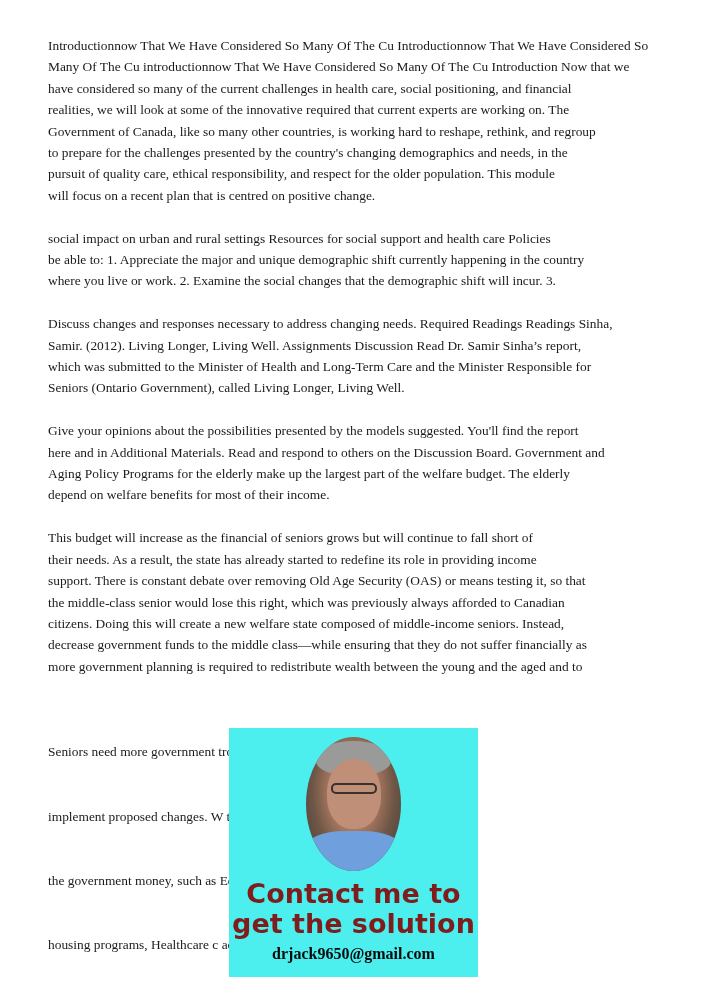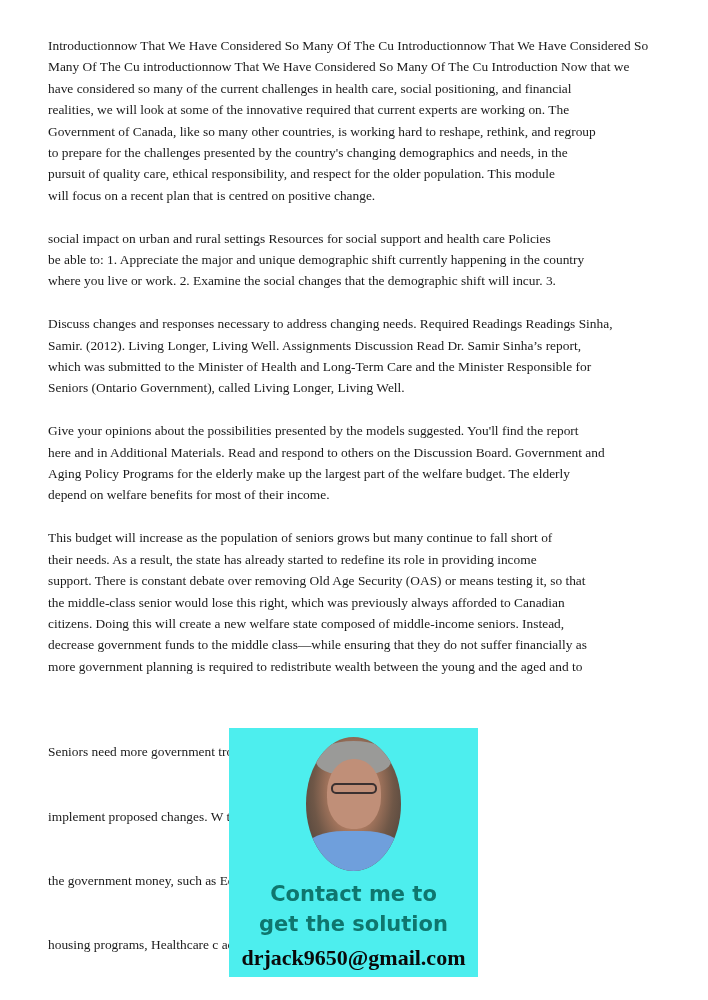--- a/index.html
+++ b/index.html
@@ -33,26 +33,26 @@
       position: absolute; left: 25px; top: 46px; width: 46px; height: 11px;
       border: 2px solid #3a3030; border-radius: 5px; box-sizing: border-box;
     }
     .portrait .shirt {
       position: absolute; left: 0; bottom: 0; width: 95px; height: 40px;
       background: #6f9fdc; border-radius: 40% 40% 0 0;
     }
     .promo-title {
       margin-top: 8px; text-align: center;
       font-family: "DejaVu Sans", "Liberation Sans", sans-serif; font-weight: bold;
-      font-size: 21px; line-height: 30px; color: #0f766e;
+      font-size: 27px; line-height: 30px; color: #7f1d1d;
     }
     .promo-email {
       margin-top: 6px; text-align: center;
       font-family: "Liberation Serif", "DejaVu Serif", serif; font-weight: bold;
-      font-size: 22px; color: #0a0a0a;
+      font-size: 16px; color: #0a0a0a;
     }
   </style>
 </head>
 <body>
 
 <div class="page">
   <p class="para">
     <span class="line">Introductionnow That We Have Considered So Many Of The Cu Introductionnow That We Have Considered So</span>
     <span class="line">Many Of The Cu introductionnow That We Have Considered So Many Of The Cu Introduction Now that we</span>
     <span class="line">have considered so many of the current challenges in health care, social positioning, and financial</span>
@@ -73,21 +73,21 @@
     <span class="line">which was submitted to the Minister of Health and Long-Term Care and the Minister Responsible for</span>
     <span class="line">Seniors (Ontario Government), called Living Longer, Living Well.</span>
   </p>
   <p class="para">
     <span class="line">Give your opinions about the possibilities presented by the models suggested. You'll find the report</span>
     <span class="line">here and in Additional Materials. Read and respond to others on the Discussion Board. Government and</span>
     <span class="line">Aging Policy Programs for the elderly make up the largest part of the welfare budget. The elderly</span>
     <span class="line">depend on welfare benefits for most of their income.</span>
   </p>
   <p class="para">
-    <span class="line">This budget will increase as the population of seniors grows but many continue to fall short of</span>
+    <span class="line">This budget will increase as the financial of seniors grows but will continue to fall short of</span>
     <span class="line">their needs. As a result, the state has already started to redefine its role in providing income</span>
     <span class="line">support. There is constant debate over removing Old Age Security (OAS) or means testing it, so that</span>
     <span class="line">the middle-class senior would lose this right, which was previously always afforded to Canadian</span>
     <span class="line">citizens. Doing this will create a new welfare state composed of middle-income seniors. Instead,</span>
     <span class="line">decrease government funds to the middle class—while ensuring that they do not suffer financially as</span>
     <span class="line">more government planning is required to redistribute wealth between the young and the aged and to</span>
   </p>
   <p class="para" style="white-space: pre;">
     <span class="line">Seniors need more government                                                              trol the budget and plan and</span>
     <span class="line">implement proposed changes. W                                                            that meet senior needs or save</span>

